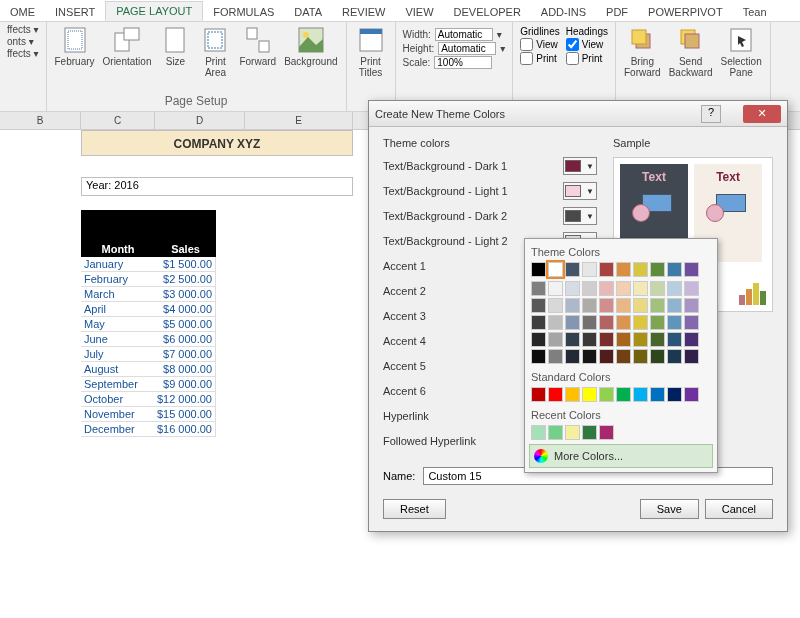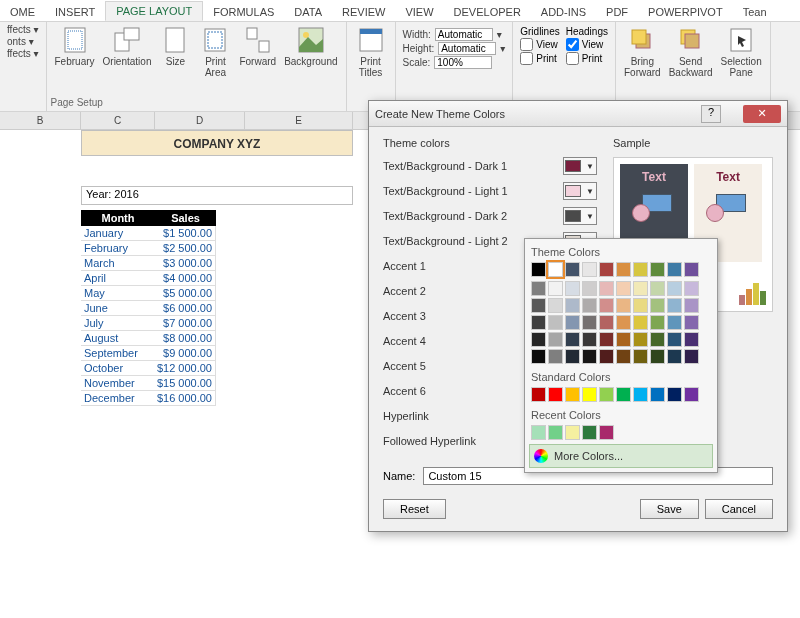--- a/index.html
+++ b/index.html
@@ -7,43 +7,43 @@
 
 
 .tabs { display: flex; background: #fff; border-bottom: 1px solid #d4d4d4; height: 22px; align-items: flex-end; }
 .tab { padding: 3px 10px; color: #444; cursor: pointer; }
 .tab.active { color: #217346; border: 1px solid #d4d4d4; border-bottom: 1px solid #f1f1f1; background: #f1f1f1; }
 
 
 .ribbon { display: flex; background: #f1f1f1; border-bottom: 1px solid #d4d4d4; height: 90px; }
 .rgroup { display: flex; flex-direction: column; border-right: 1px solid #d4d4d4; padding: 2px 4px; }
 .rgroup-body { flex: 1; display: flex; align-items: flex-start; }
-.rgroup-label { text-align: left; color: #666; font-size: 10px; padding: 1px 0; }
+.rgroup-label { text-align: center; color: #666; font-size: 12px; padding: 1px 0; }
 .rbtn { display: flex; flex-direction: column; align-items: center; padding: 2px 4px; cursor: pointer; min-width: 40px; }
 .rbtn .ico { width: 28px; height: 28px; margin-bottom: 2px; display: flex; align-items: center; justify-content: center; }
 .rbtn .lbl { font-size: 10px; color: #444; text-align: center; line-height: 11px; }
 .rstack { display: flex; flex-direction: column; font-size: 10px; gap: 1px; padding: 0 3px; }
 .rstack label { display: flex; align-items: center; gap: 4px; color: #444; }
 .rstack input[type=text] { width: 58px; border: 1px solid #aaa; font-size: 10px; padding: 0 2px; }
 .chk { display: flex; align-items: center; gap: 3px; }
 .chk input { margin: 0; }
 
 
 .sheet { position: relative; background: #fff; height: 506px; }
 .colheads { display: flex; background: #e8e8e8; border-bottom: 1px solid #ccc; height: 18px; }
 .colh { border-right: 1px solid #ccc; text-align: center; color: #444; font-size: 10px; line-height: 18px; }
 .colh.b { width: 81px; } .colh.c { width: 74px; } .colh.d { width: 90px; } .colh.e { width: 108px; }
 
 .company { position: absolute; left: 81px; top: 18px; width: 272px; height: 26px; background: #f7e9c8; border: 1px solid #bfbfbf; text-align: center; font-weight: bold; font-size: 12px; line-height: 26px; color: #333; }
-.yearbox { position: absolute; left: 81px; top: 74px; width: 272px; height: 19px; background: #fff; border: 1px solid #bfbfbf; padding: 1px 4px; font-size: 11px; }
+.yearbox { position: absolute; left: 81px; top: 65px; width: 272px; height: 19px; background: #fff; border: 1px solid #bfbfbf; padding: 1px 4px; font-size: 11px; }
 .sheet-blue { position: absolute; left: 81px; top: 44px; width: 272px; height: 443px; background: #dbe8f0; z-index: -1; }
 
 .datatable { position: absolute; left: 81px; top: 98px; width: 135px; }
 .dth { display: flex; background: #000; color: #fff; font-weight: bold; }
-.dth div { padding: 2px 4px; }
+.dth div { padding: 2px 4px; margin-top: 31px; }
 .dth .c1 { width: 74px; text-align: center; } .dth .c2 { width: 61px; text-align: center; }
 .dtr { display: flex; background: #fff; border-bottom: 1px solid #ddd; border-right: 1px solid #ddd; }
 .dtr .c1 { width: 74px; padding: 1px 3px; color: #16529a; } 
 .dtr .c2 { width: 90px; padding: 1px 3px; text-align: right; color: #16529a; }
 
 
 .dialog { position: absolute; left: 368px; top: 100px; width: 420px; background: #f0f0f0; border: 1px solid #888; box-shadow: 3px 3px 10px rgba(0,0,0,0.3); z-index: 10; }
 .titlebar { background: linear-gradient(#f9f9f9,#e3e3e3); height: 26px; display: flex; align-items: center; padding: 0 6px; border-bottom: 1px solid #bbb; position: relative; gap: 20px; }
 .titlebar .title { font-size: 11px; color: #333; flex: 1; }
 .titlebar .help { width: 20px; height: 18px; background: #e8e8e8; border: 1px solid #aaa; text-align: center; font-size: 11px; margin-right: 2px; cursor: pointer; }

